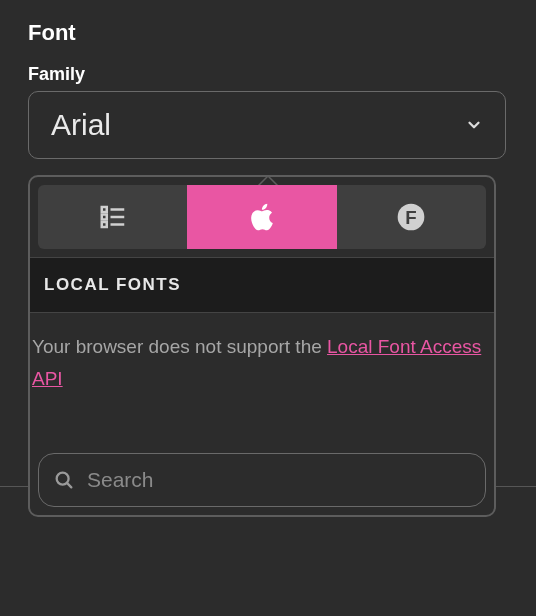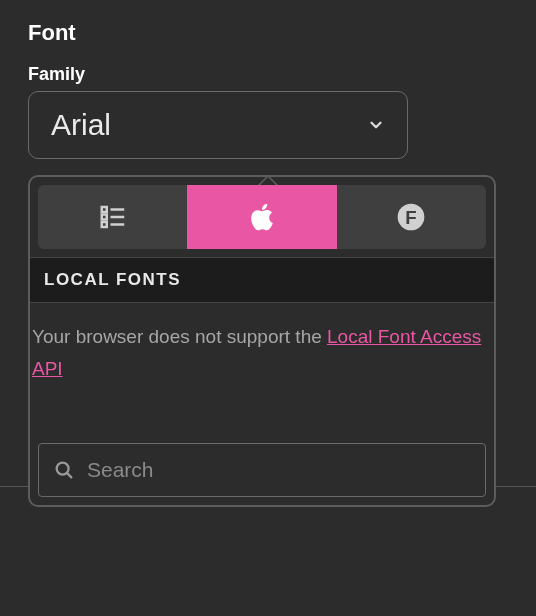--- a/index.html
+++ b/index.html
@@ -19,21 +19,21 @@
       color: #fff;
       margin-bottom: 18px;
     }
     .field-label {
       font-size: 18px;
       font-weight: 700;
       color: #fff;
       margin-bottom: 6px;
     }
     .select-row {
-      width: 380px;
+      width: 478px;
       height: 68px;
       border: 1.5px solid #6a6a6a;
       border-radius: 10px;
       display: flex;
       align-items: center;
       padding: 0 22px;
       cursor: pointer;
       background: #2c2c2c;
     }
     .select-value {
@@ -96,21 +96,21 @@
       width: 1px;
       background: #2c2c2c;
     }
     .tab.active {
       background: #e956a3;
       color: #fff;
     }
     .tab.active::before, .tab.active + .tab::before { display: none; }
     .tab svg { display: block; }
     .header-bar {
-      height: 46px;
+      height: 56px;
       background: #1c1c1c;
       border-top: 1px solid #444;
       border-bottom: 1px solid #444;
       display: flex;
       align-items: center;
       padding: 16px 14px;
     }
     .header-bar-text {
       font-size: 17px;
       font-weight: 700;
@@ -128,21 +128,21 @@
       color: #e956a3;
       text-decoration: underline;
       cursor: pointer;
     }
     .search-wrap {
       padding: 8px;
     }
     .search-row {
       height: 54px;
       border: 1.5px solid #6a6a6a;
-      border-radius: 4px;
+      border-radius: 16px;
       display: flex;
       align-items: center;
       padding: 0 14px;
       gap: 12px;
     }
     .search-icon {
       width: 22px;
       height: 22px;
       color: #9a9a9a;
       flex-shrink: 0;

